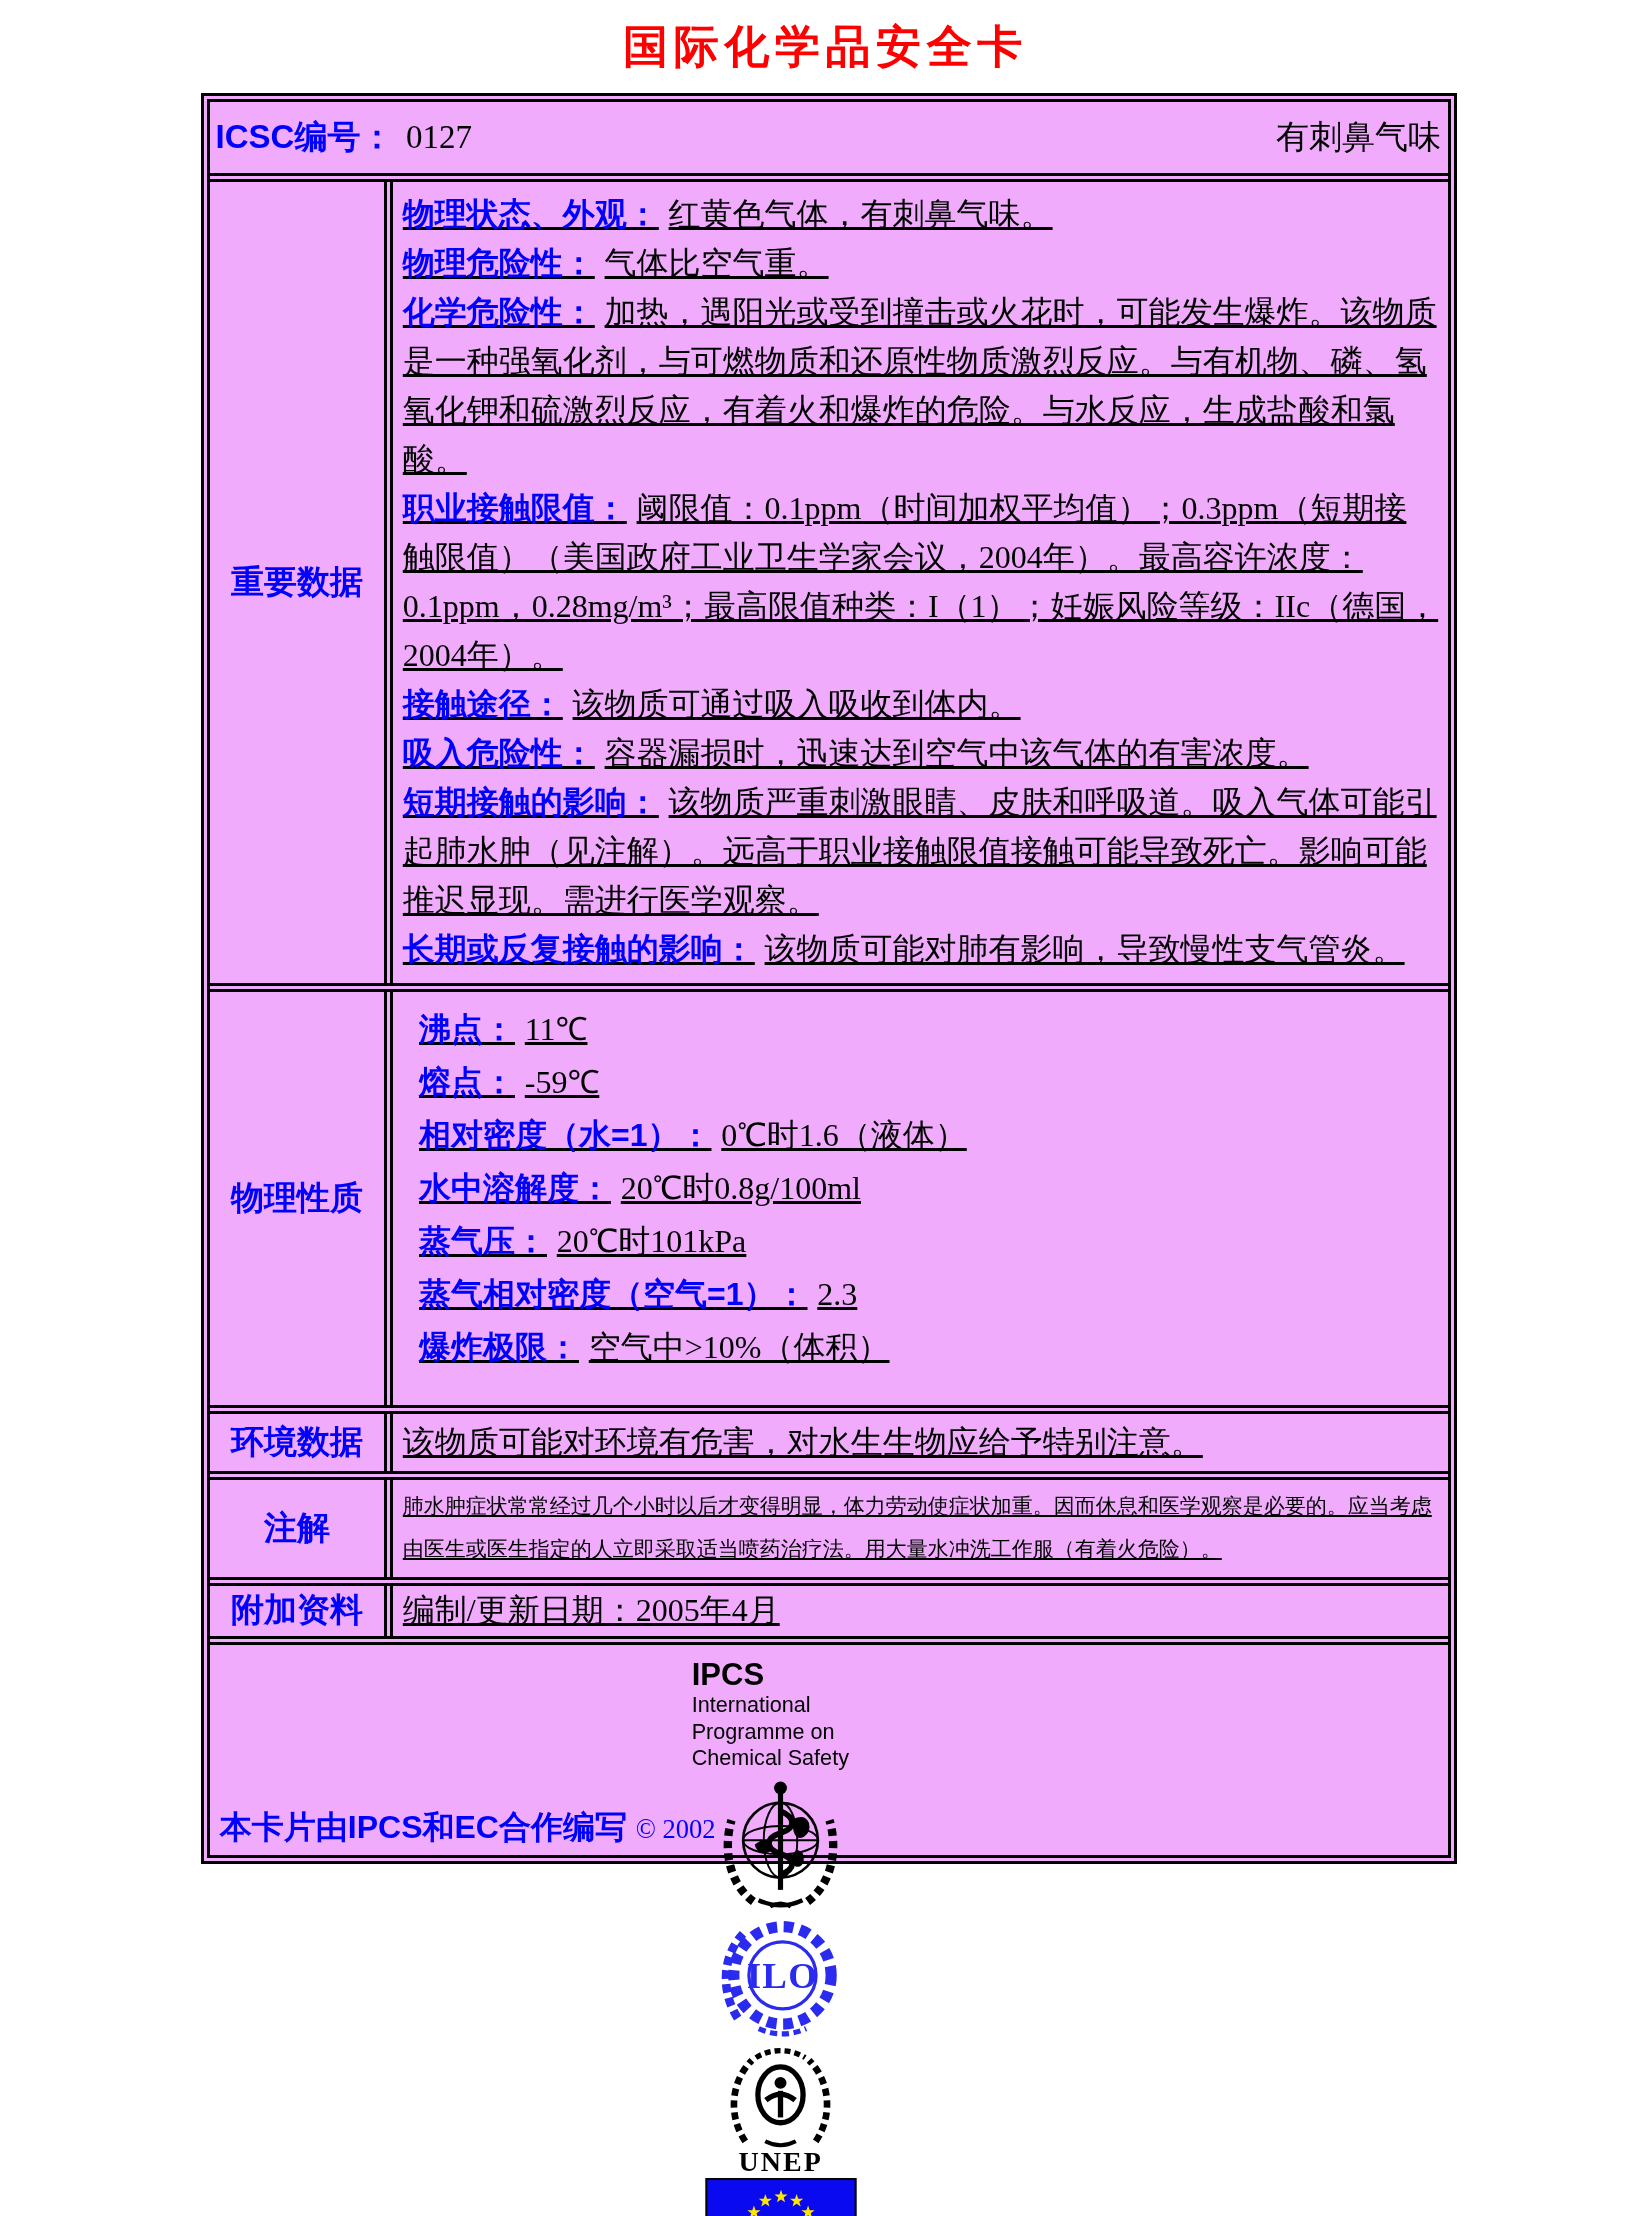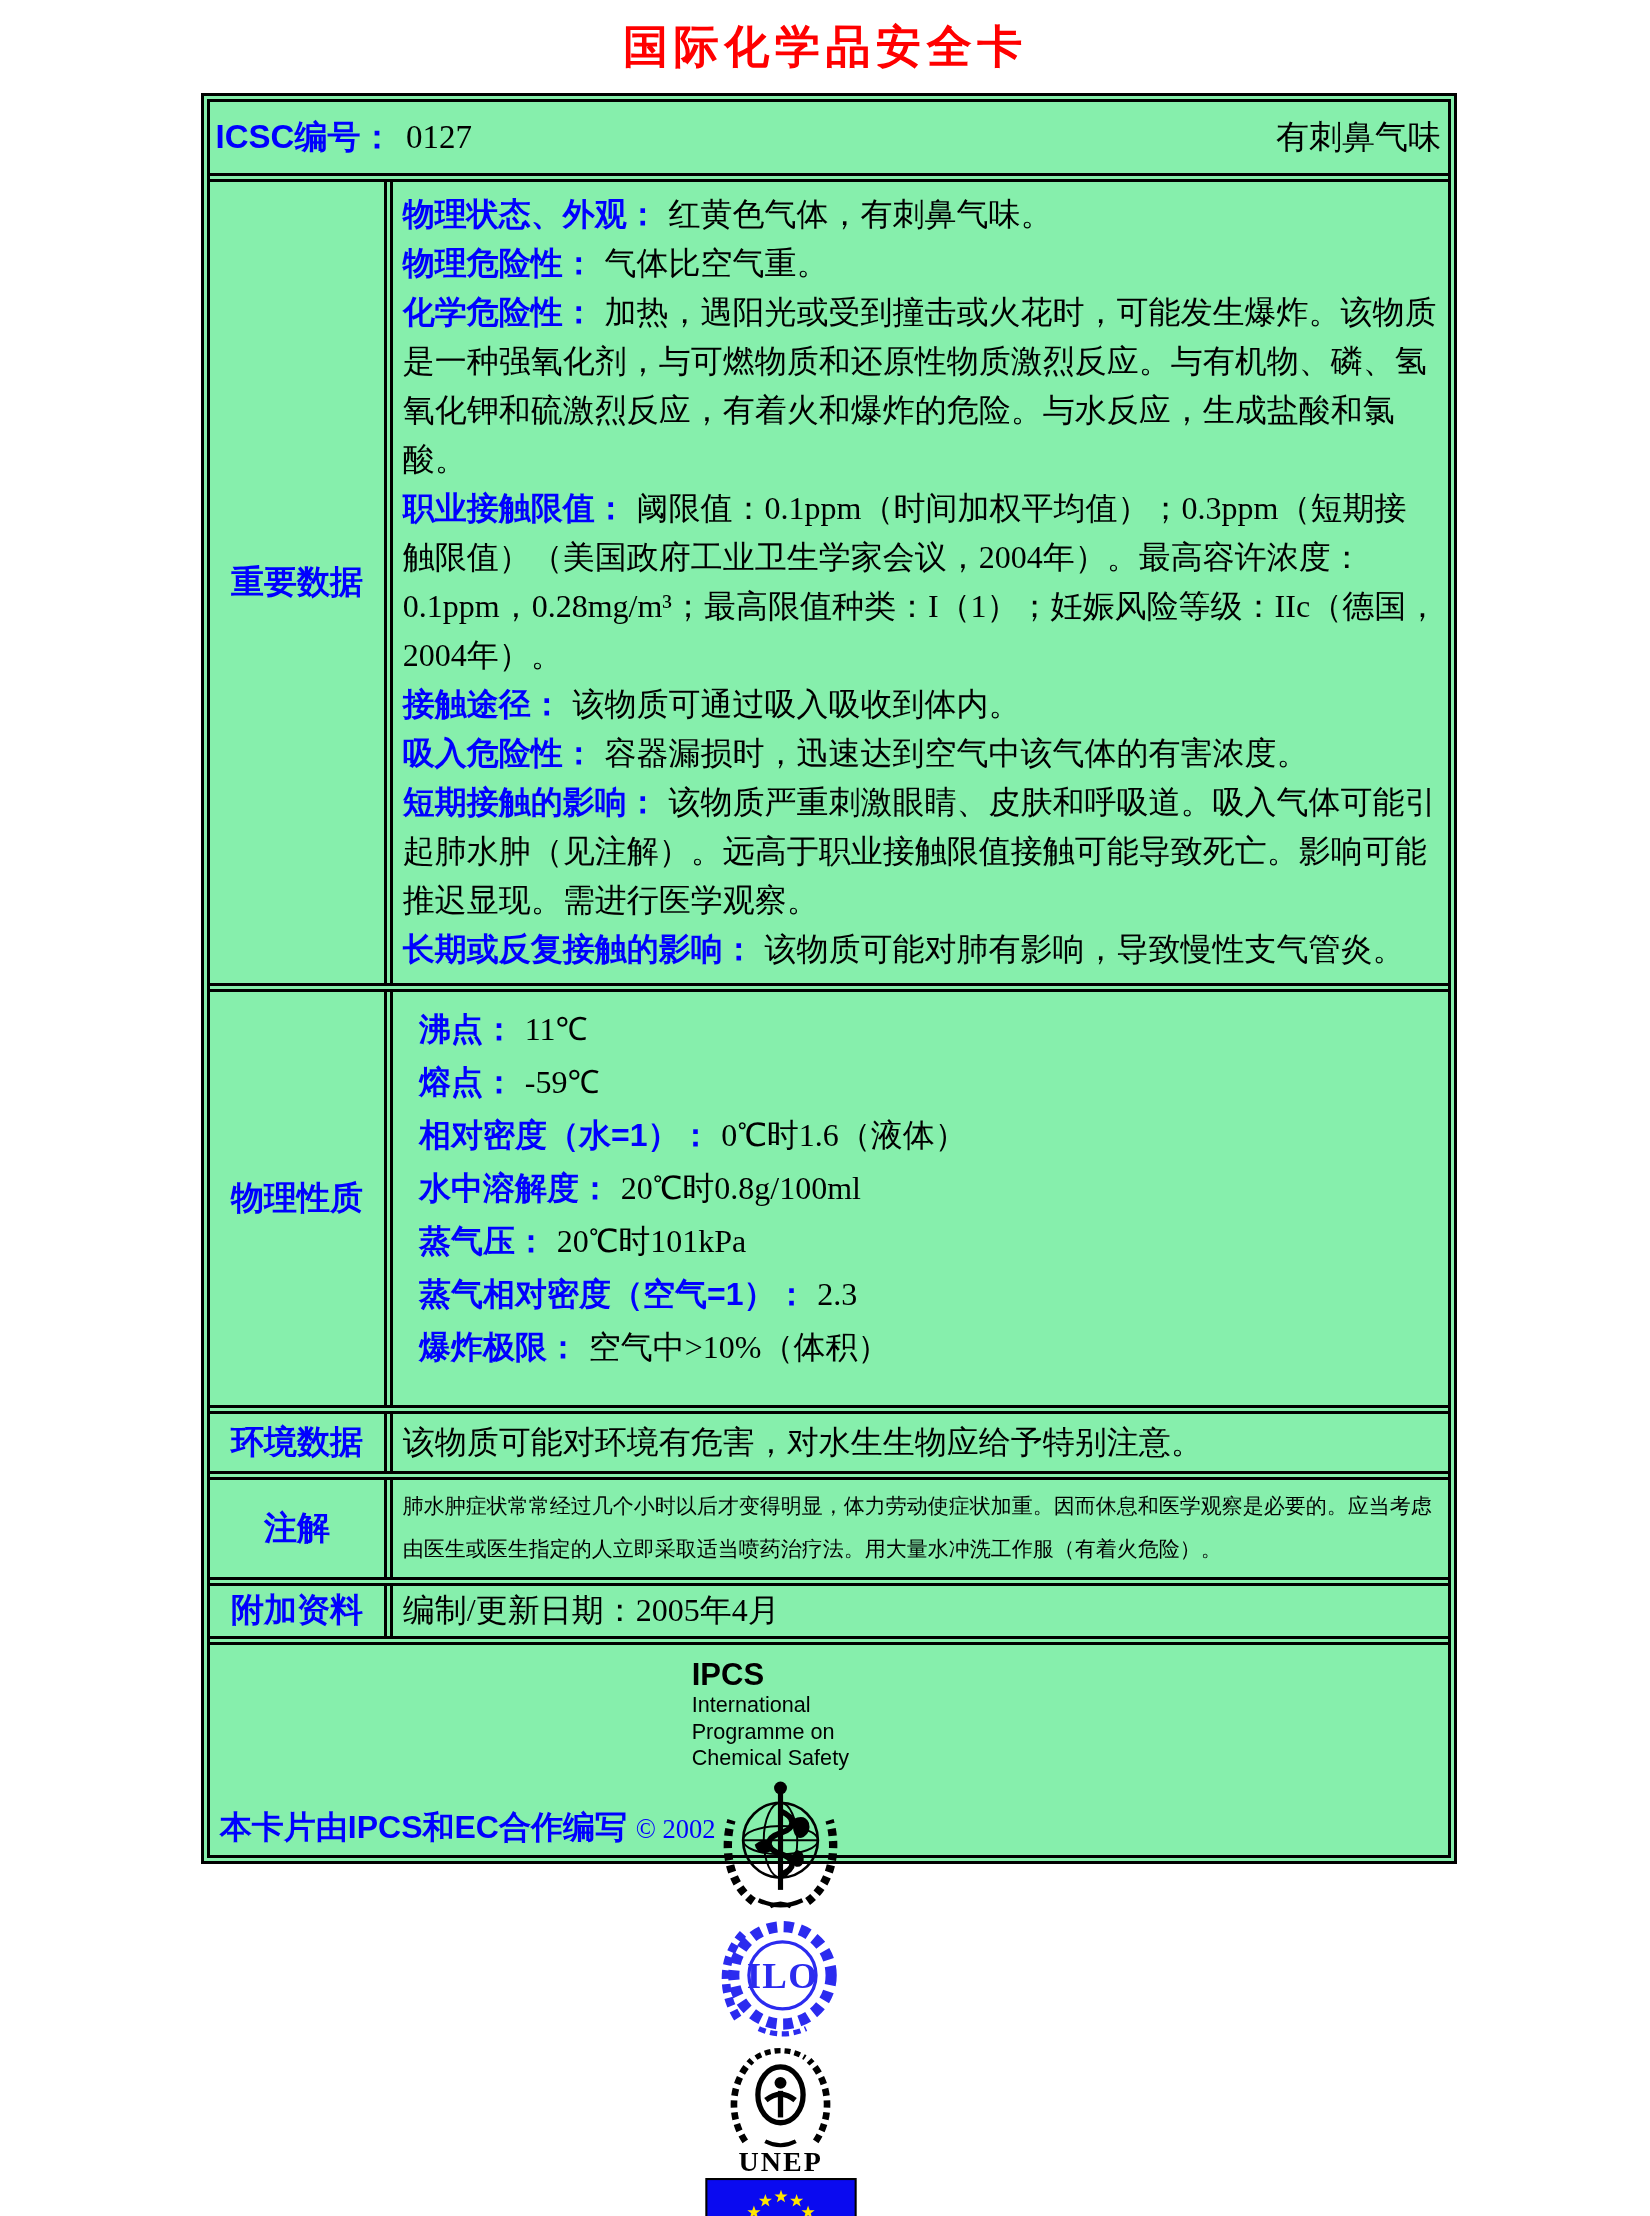--- a/index.html
+++ b/index.html
@@ -8,30 +8,30 @@
     font-family:"Liberation Serif", serif; color:#000;
   }
   .page-title {
     position:absolute; top:16.7px; left:0; width:100%;
     text-align:center; color:var(--title-red,#f00);
     font-family:"Liberation Sans", sans-serif;
     font-size:45px; font-weight:bold; letter-spacing:5.6px;
   }
   .card {
     position:absolute; left:201px; top:93px; width:1256px;
-    box-sizing:border-box; border:9px double #000; background:#86efac;
+    box-sizing:border-box; border:9px double #000; background:#f0abfc;
   }
   .row { display:flex; align-items:stretch; border-top:9px double #000; }
   .row.first { border-top:none; }
   .label-cell {
     flex:0 0 174px; display:flex; align-items:center; justify-content:center;
     text-align:center; color:var(--label-blue,#00f);
     font-family:"Liberation Sans", sans-serif; font-weight:bold; font-size:33px;
   }
-  .content-cell { flex:1 1 auto; border-left:9px double #000; box-sizing:border-box; }
+  .content-cell { flex:1 1 auto; border-left:9px double #000; box-sizing:border-box;text-decoration:underline; }
   .field { margin:0; }
   .field-label {
     color:var(--label-blue,#00f); font-family:"Liberation Sans", sans-serif;
     font-weight:bold; margin-right:9.8px;
   }
   
   .header-row {
     height:71px; align-items:center; justify-content:space-between;
     padding:0 7px 0 5.6px; font-size:33px;
   }

